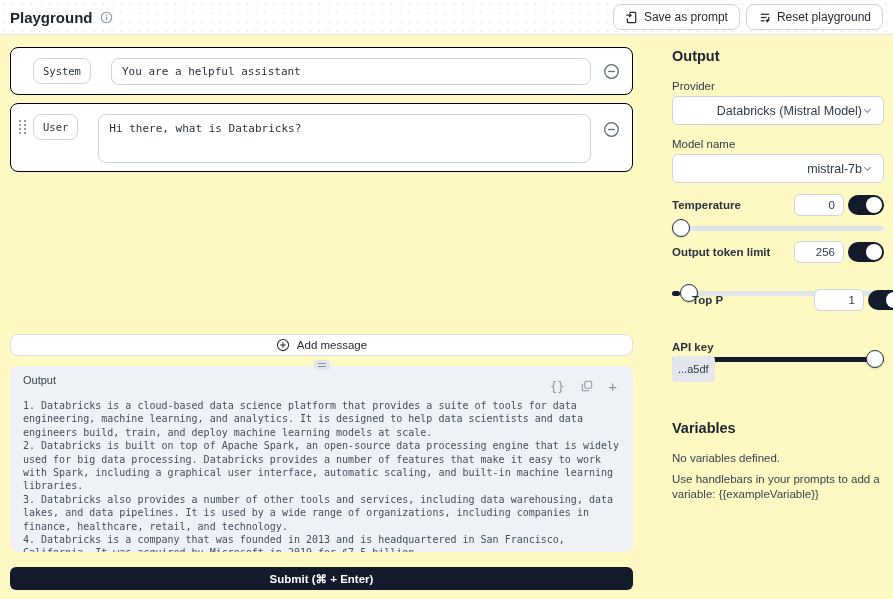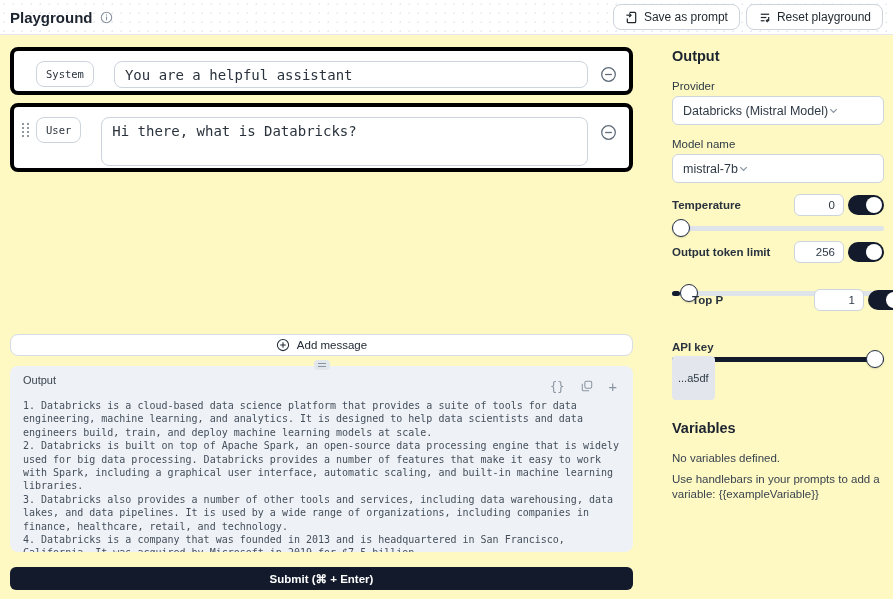--- a/index.html
+++ b/index.html
@@ -23,33 +23,33 @@
     background:#fff; border:1px solid #ccd3dc; border-radius:8px;
     font-size:12px; color:#1f272d; cursor:pointer; font-family:"Liberation Sans",sans-serif;
   }
   .hdr-btn svg { display:block; }
 
   
   .left-col { position:absolute; left:10px; top:47px; width:623px; height:545px; }
 
   .msg-card {
     position:absolute; left:0; width:623px; background:#fff;
-    border:4px solid #000000; border-radius:8px;
+    border:1px solid #000000; border-radius:8px;
     display:flex; align-items:flex-start; padding:10px 12px 10px 22px;
   }
   .msg-system { top:0; height:48px; }
   .msg-user { top:56px; height:69px; }
   .role-chip {
     border:1px solid #ccd4dd; border-radius:8px; background:#fff;
     font-family:"DejaVu Sans Mono", monospace; font-size:10.5px; color:#2a333d;
     padding:6px 9px; margin-right:20px; white-space:nowrap; cursor:pointer;
   }
   .msg-input {
     flex:1; border:1px solid #ccd4dd; border-radius:8px;
-    font-family:"DejaVu Sans Mono", monospace; font-size:14px; color:#2a333d;
+    font-family:"DejaVu Sans Mono", monospace; font-size:11px; color:#2a333d;
     padding:7px 10px; outline:none; resize:none; background:#fff;
   }
   .msg-input.single { height:27px; }
   .msg-input.multi { height:49px; line-height:13px; }
   .remove-btn { background:none; border:none; margin-left:12px; margin-top:5px; cursor:pointer; padding:0; }
   .msg-user .remove-btn { margin-top:7px; }
   .drag-dots {
     position:absolute; left:8px; top:16px; width:8px; height:17px; cursor:grab;
     display:grid; grid-template-columns:2px 2px; grid-template-rows:repeat(4,2px); gap:2px 3px;
   }
@@ -89,21 +89,21 @@
     font-size:11.5px; font-weight:bold; cursor:pointer; font-family:"Liberation Sans",sans-serif;
   }
 
   
   .sidebar { position:absolute; left:672px; top:44px; width:212px; height:545px; }
   .sb-abs { position:absolute; left:0; width:212px; }
   .sb-heading { font-size:14.5px; font-weight:bold; color:#1c2430; }
   .sb-label { font-size:11.5px; color:#2e3a46; }
   .select-box {
     height:29px; border:1px solid #ccd4dd; border-radius:6px; background:#fff;
-    display:flex; align-items:center; justify-content:flex-start; padding:0 10px;
+    display:flex; align-items:center; justify-content:flex-end; padding:0 10px;
     font-size:12.5px; color:#2e3a46; cursor:pointer;
   }
   .param-row { display:flex; align-items:center; height:22px; }
   .param-label { font-size:11.5px; font-weight:bold; color:#28323e; flex:1; }
   .param-input {
     width:50px; height:22px; border:1px solid #ccd4dd; border-radius:6px;
     font-size:11.5px; color:#2e3a46; text-align:right; padding:0 8px; outline:none;
     font-family:"Liberation Sans",sans-serif;
   }
   .toggle { width:36px; height:20px; border-radius:10px; background:#121a2b; position:relative; margin-left:4px; cursor:pointer; flex:none; }
@@ -112,21 +112,21 @@
   .slider { position:relative; height:18px; cursor:pointer; }
   .slider .track { position:absolute; top:7px; left:0; right:0; height:5px; background:#dfe4eb; border-radius:3px; }
   .slider .fill  { position:absolute; top:7px; left:0; height:5px; width:var(--pct,0%); background:#121a2b; border-radius:3px; }
   .slider .thumb {
     position:absolute; top:0; left:calc((100% - 18px) * var(--p,0));
     width:18px; height:18px; border-radius:50%; background:#fff;
     border:1.5px solid #222e44; box-shadow:0 1px 2px rgba(0,0,0,.15);
   }
 
   .api-badge {
-    display:inline-block; background:#e3e7ed; border-radius:4px; padding:16px 6px;
+    display:inline-block; background:#e3e7ed; border-radius:4px; padding:7px 6px;
     font-size:11px; color:#2e3a46;
   }
   .help-text { font-size:11px; color:#5f6b79; line-height:14.5px; }
   .body-text { font-size:11.5px; color:#39434f; line-height:15px; }
 </style>
 </head>
 <body>
 
 <div class="app">
 

